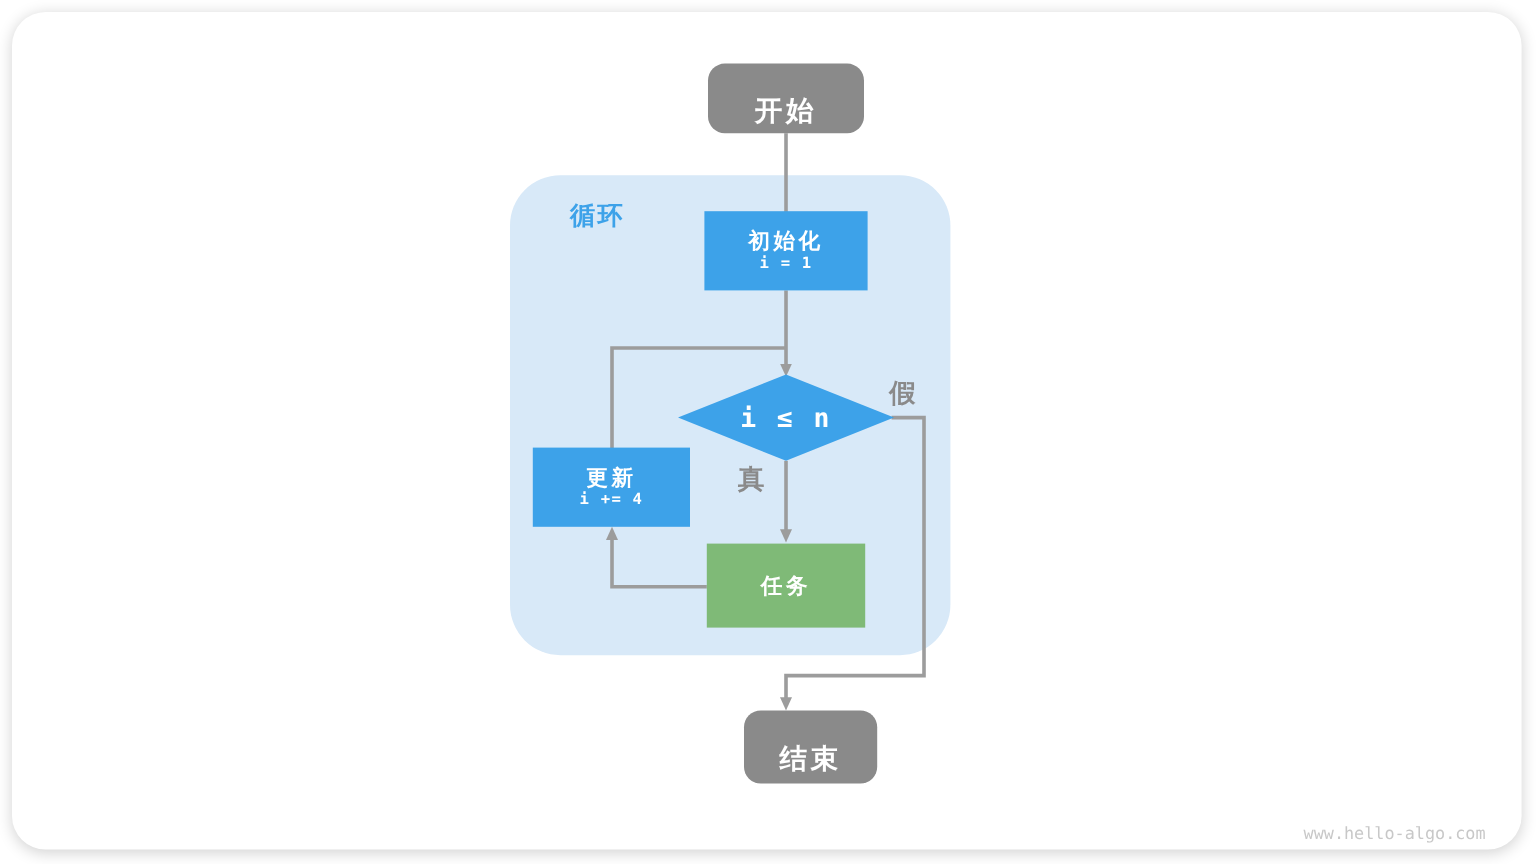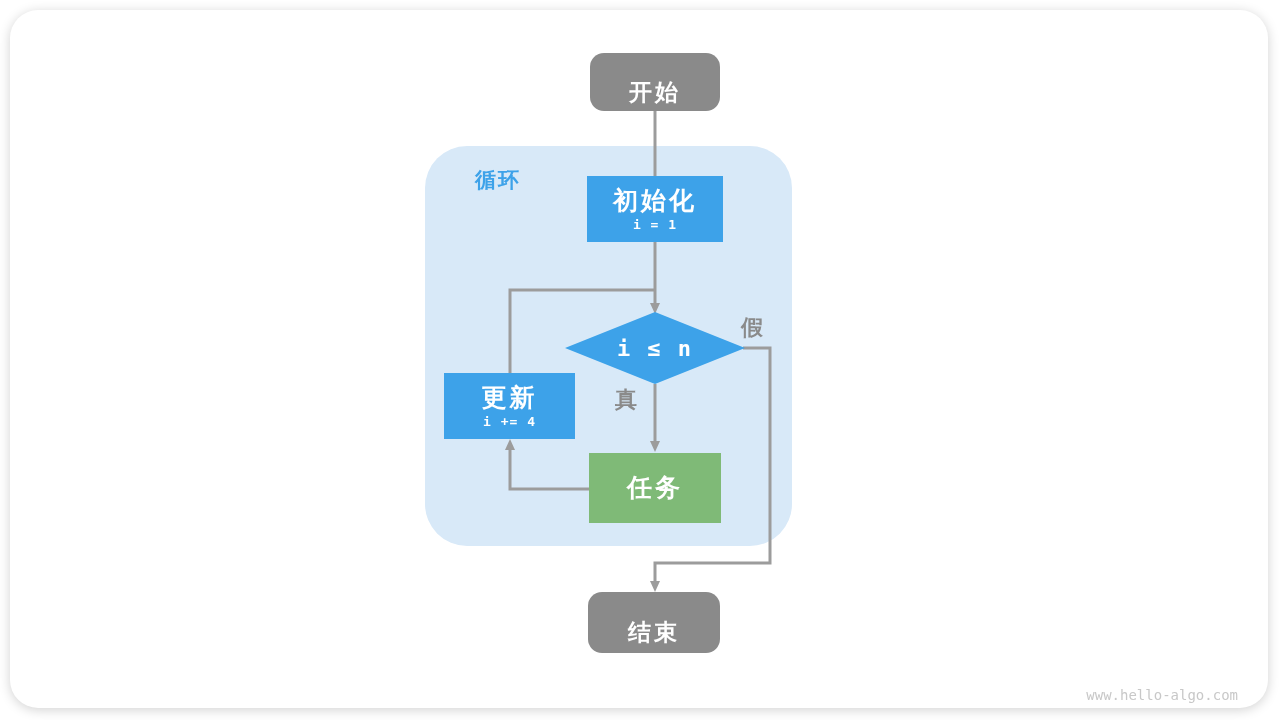--- a/index.html
+++ b/index.html
@@ -41,40 +41,40 @@
   .node {
     position: absolute;
     display: flex;
     flex-direction: column;
     align-items: center;
     justify-content: center;
     color: #ffffff;
     line-height: 1.25;
     box-sizing: border-box;
   }
-  .node .cjk { font-size: 25px; font-weight: 600; letter-spacing: 3px; }
+  .node .cjk { font-size: 18px; font-weight: 600; letter-spacing: 3px; }
   .node .code {
     font-family: "DejaVu Sans Mono", "Liberation Mono", monospace;
     font-weight: 700;
     font-size: 13px;
     letter-spacing: 1px;
   }
   .terminal {
     background: #8a8a8a;
     border-radius: 14px;
   }
   .terminal .cjk { font-size: 23px; margin-top: 20px; }
   .process-blue { background: #3da2e9; }
   .process-green { background: #7fba77; }
 
   .node-start { left: 590px; top: 53px;  width: 130px; height: 58px; }
   .node-init  { left: 587px; top: 176px; width: 136px; height: 66px; }
   .node-update{ left: 444px; top: 373px; width: 131px; height: 66px; text-align: right; }
   .node-task  { left: 589px; top: 453px; width: 132px; height: 70px; }
-  .node-end   { left: 588px; top: 592px; width: 132px; height: 61px; }
+  .node-end   { left: 620px; top: 592px; width: 111px; height: 61px; }
 
   .edge-label {
     position: absolute;
     font-size: 22px;
     font-weight: 700;
     color: #8a8a8a;
   }
   .edge-label-true  { left: 615px; top: 385px; }
   .edge-label-false { left: 741px; top: 313px; }
 

